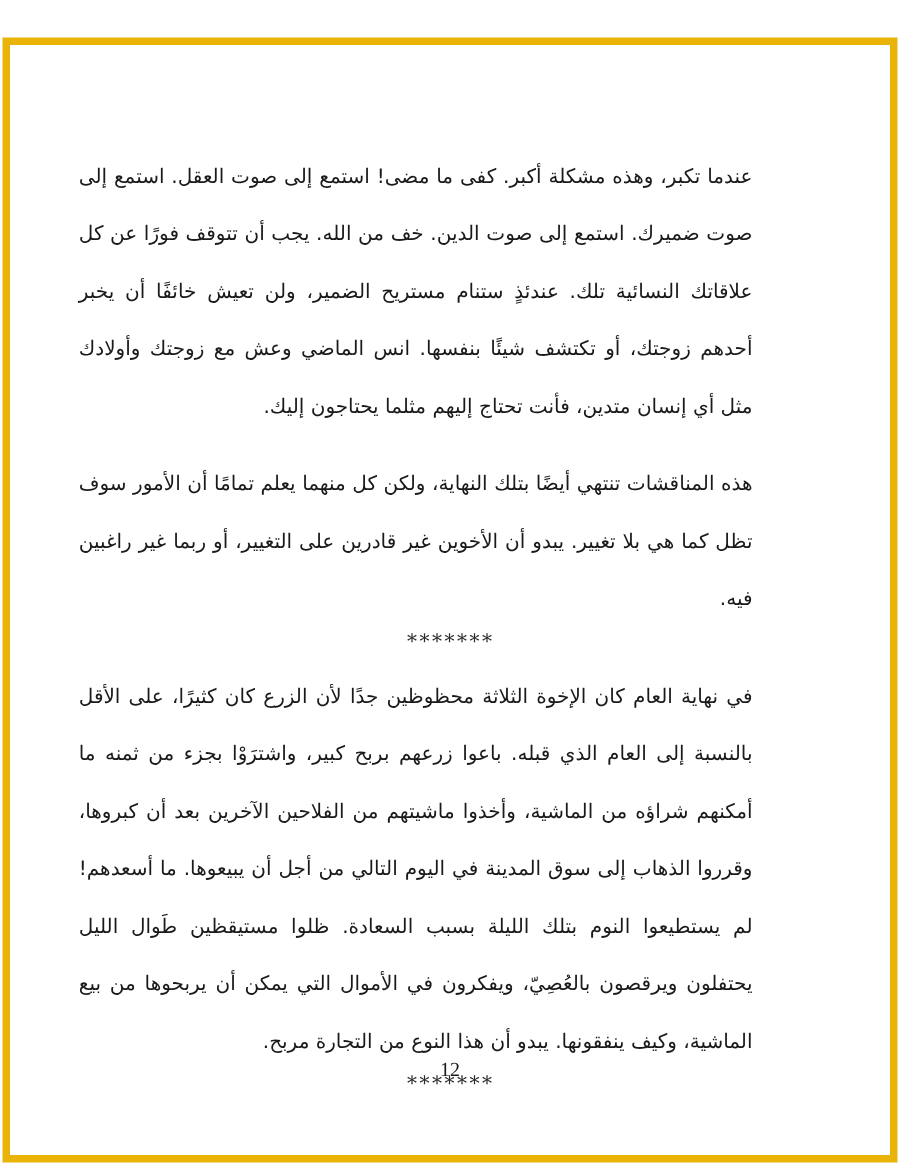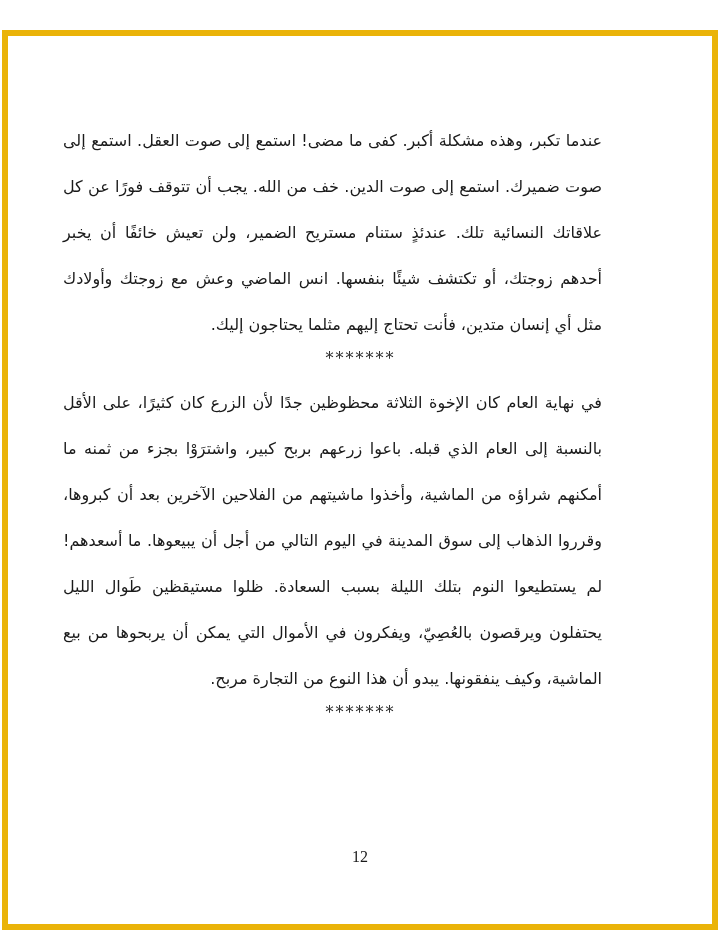--- a/index.html
+++ b/index.html
@@ -73,20 +73,21 @@
 </style>
 </head>
 <body>
 
 <div class="page">
   <div class="body-text">
 
     <p class="para para-1">عندما تكبر، وهذه مشكلة أكبر. كفى ما مضى! استمع إلى صوت العقل. استمع إلى صوت ضميرك. استمع إلى صوت الدين. خف من الله. يجب أن تتوقف فورًا عن كل علاقاتك النسائية تلك. عندئذٍ ستنام مستريح الضمير، ولن تعيش خائفًا أن يخبر أحدهم زوجتك، أو تكتشف شيئًا بنفسها. انس الماضي وعش مع زوجتك وأولادك مثل أي إنسان متدين، فأنت تحتاج إليهم مثلما يحتاجون إليك.</p>
 
 
+    <p class="para para-2">هذه المناقشات تنتهي أيضًا بتلك النهاية، ولكن كل منهما يعلم تمامًا أن الأمور سوف تظل كما هي بلا تغيير. يبدو أن الأخوين غير قادرين على التغيير، أو ربما غير راغبين فيه.</p>
 
     <span class="separator">*******</span>
 
     <p class="para para-3">في نهاية العام كان الإخوة الثلاثة محظوظين جدًا لأن الزرع كان كثيرًا، على الأقل بالنسبة إلى العام الذي قبله. باعوا زرعهم بربح كبير، واشترَوْا بجزء من ثمنه ما أمكنهم شراؤه من الماشية، وأخذوا ماشيتهم من الفلاحين الآخرين بعد أن كبروها، وقرروا الذهاب إلى سوق المدينة في اليوم التالي من أجل أن يبيعوها. ما أسعدهم! لم يستطيعوا النوم بتلك الليلة بسبب السعادة. ظلوا مستيقظين طَوال الليل يحتفلون ويرقصون بالعُصِيّ، ويفكرون في الأموال التي يمكن أن يربحوها من بيع الماشية، وكيف ينفقونها. يبدو أن هذا النوع من التجارة مربح.</p>
 
     <span class="separator">*******</span>
 
   </div>
 
   <div class="page-number">12</div>

